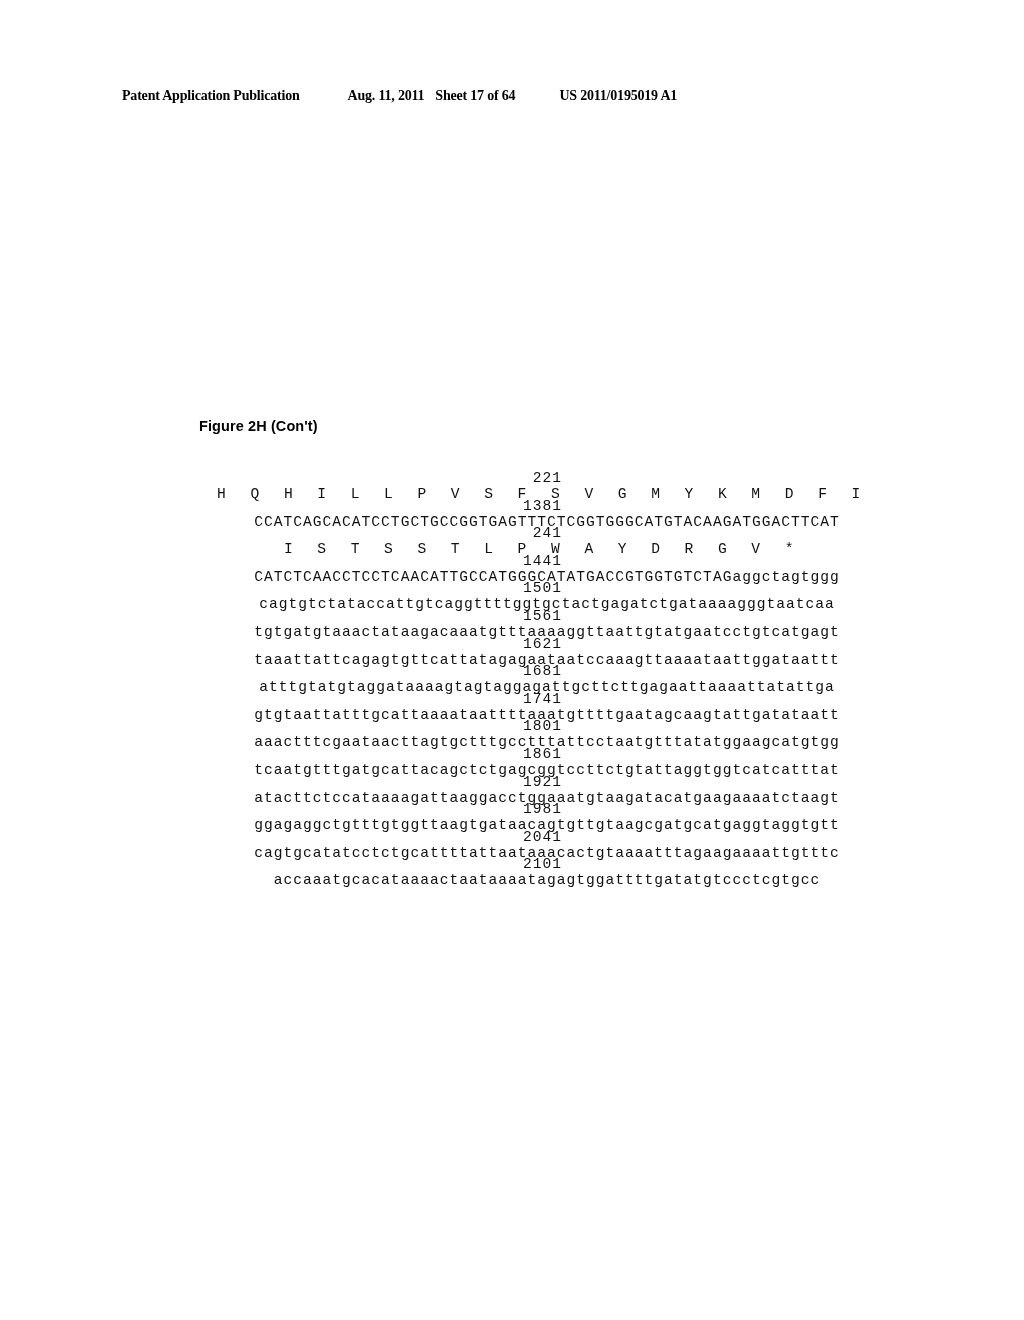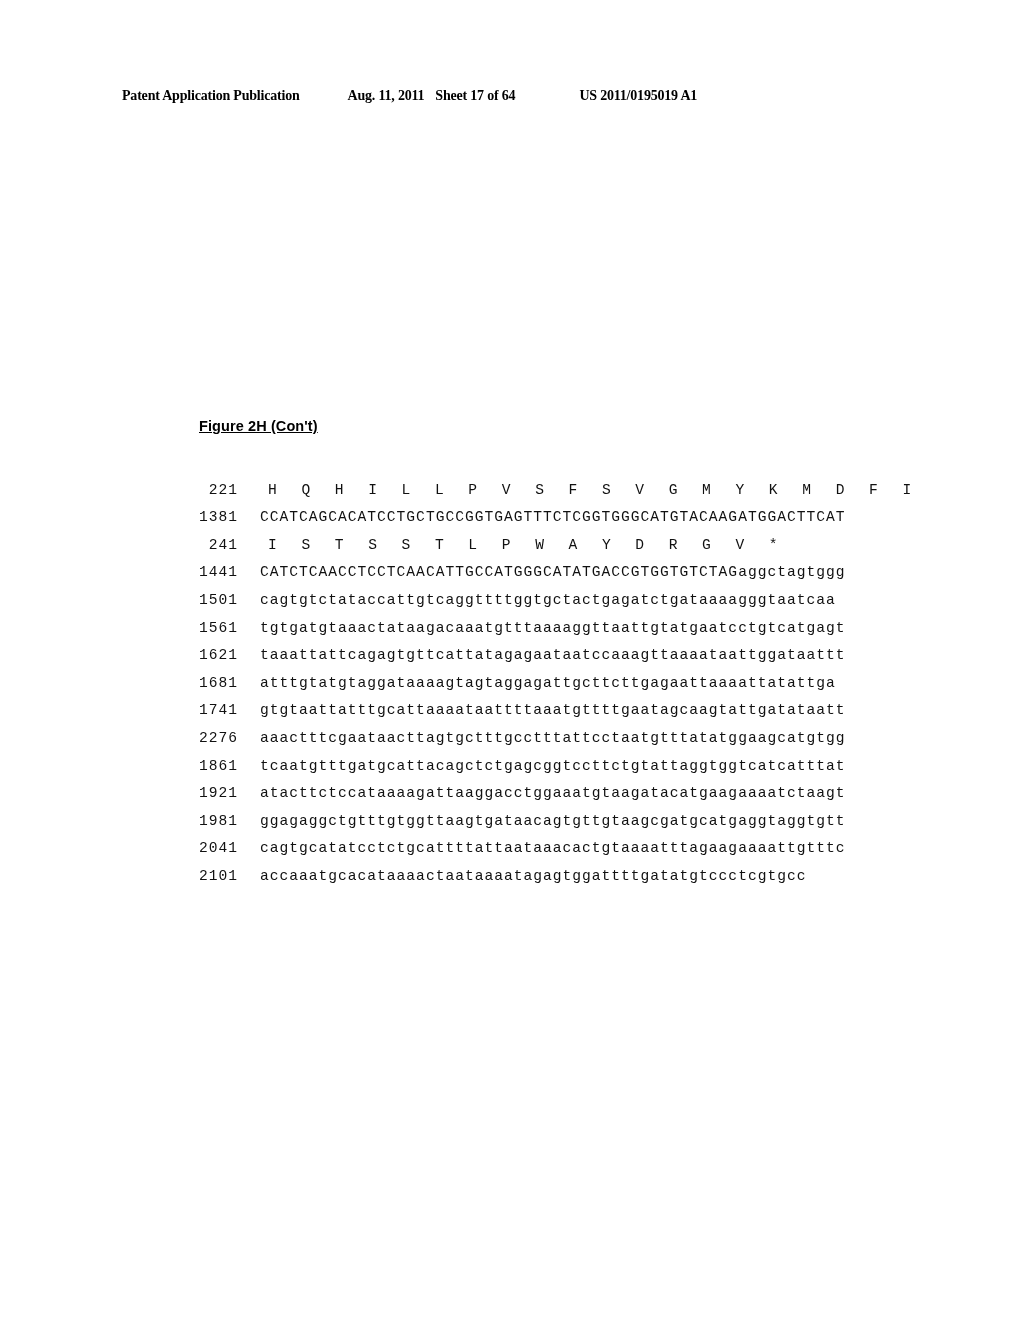--- a/index.html
+++ b/index.html
@@ -27,49 +27,49 @@
     align-items: baseline;
     font-family: "Liberation Serif", serif;
     font-weight: bold;
     font-size: 14px;
     letter-spacing: -0.2px;
     white-space: nowrap;
   }
   .hdr-pub     { flex: 0 0 auto; }
   .hdr-date    { flex: 0 0 auto; margin-left: 48px; }
   .hdr-sheet   { flex: 0 0 auto; margin-left: 11px; }
-  .hdr-number  { flex: 0 0 auto; margin-left: 64px; }
+  .hdr-number  { flex: 0 0 auto; margin-left: 44px; }
 
   
   .figure-caption {
     position: absolute;
     top: 418px;
     left: 199px;
     font-family: "Liberation Sans", sans-serif;
     font-weight: bold;
     font-size: 14.5px;
     letter-spacing: 0.1px;
-    text-decoration: underline;
   }
 
   
   .sequence-block {
     position: absolute;
     top: 470px;
     left: 186px;
     width: 700px;
     font-family: "Liberation Mono", monospace;
     font-size: 14.6px;
     color: #111111;
   }
   .seq-row {
     display: flex;
-    align-items: flex-end;
+    align-items: center;
     height: 27.6px;
     white-space: pre;
+    flex-direction: column;
   }
   .seq-num {
     flex: 0 0 auto;
     width: 52px;
     text-align: right;
     letter-spacing: 1.0px;
   }
   .seq-text {
     flex: 0 0 auto;
     margin-left: 22px;
@@ -101,19 +101,19 @@
 <div class="sequence-block">
     <div class="seq-row protein"><span class="seq-num">221</span><span class="seq-text"><span class="res">H</span><span class="res">Q</span><span class="res">H</span><span class="res">I</span><span class="res">L</span><span class="res">L</span><span class="res">P</span><span class="res">V</span><span class="res">S</span><span class="res">F</span><span class="res">S</span><span class="res">V</span><span class="res">G</span><span class="res">M</span><span class="res">Y</span><span class="res">K</span><span class="res">M</span><span class="res">D</span><span class="res">F</span><span class="res">I</span></span></div>
     <div class="seq-row dna"><span class="seq-num">1381</span><span class="seq-text">CCATCAGCACATCCTGCTGCCGGTGAGTTTCTCGGTGGGCATGTACAAGATGGACTTCAT</span></div>
     <div class="seq-row protein"><span class="seq-num">241</span><span class="seq-text"><span class="res">I</span><span class="res">S</span><span class="res">T</span><span class="res">S</span><span class="res">S</span><span class="res">T</span><span class="res">L</span><span class="res">P</span><span class="res">W</span><span class="res">A</span><span class="res">Y</span><span class="res">D</span><span class="res">R</span><span class="res">G</span><span class="res">V</span><span class="res">*</span></span></div>
     <div class="seq-row dna"><span class="seq-num">1441</span><span class="seq-text">CATCTCAACCTCCTCAACATTGCCATGGGCATATGACCGTGGTGTCTAGaggctagtggg</span></div>
     <div class="seq-row dna"><span class="seq-num">1501</span><span class="seq-text">cagtgtctataccattgtcaggttttggtgctactgagatctgataaaagggtaatcaa</span></div>
     <div class="seq-row dna"><span class="seq-num">1561</span><span class="seq-text">tgtgatgtaaactataagacaaatgtttaaaaggttaattgtatgaatcctgtcatgagt</span></div>
     <div class="seq-row dna"><span class="seq-num">1621</span><span class="seq-text">taaattattcagagtgttcattatagagaataatccaaagttaaaataattggataattt</span></div>
     <div class="seq-row dna"><span class="seq-num">1681</span><span class="seq-text">atttgtatgtaggataaaagtagtaggagattgcttcttgagaattaaaattatattga</span></div>
     <div class="seq-row dna"><span class="seq-num">1741</span><span class="seq-text">gtgtaattatttgcattaaaataattttaaatgttttgaatagcaagtattgatataatt</span></div>
-    <div class="seq-row dna"><span class="seq-num">2276</span><span class="seq-text">aaactttcgaataacttagtgctttgcctttattcctaatgtttatatggaagcatgtgg</span></div>
+    <div class="seq-row dna"><span class="seq-num">1801</span><span class="seq-text">aaactttcgaataacttagtgctttgcctttattcctaatgtttatatggaagcatgtgg</span></div>
     <div class="seq-row dna"><span class="seq-num">1861</span><span class="seq-text">tcaatgtttgatgcattacagctctgagcggtccttctgtattaggtggtcatcatttat</span></div>
     <div class="seq-row dna"><span class="seq-num">1921</span><span class="seq-text">atacttctccataaaagattaaggacctggaaatgtaagatacatgaagaaaatctaagt</span></div>
     <div class="seq-row dna"><span class="seq-num">1981</span><span class="seq-text">ggagaggctgtttgtggttaagtgataacagtgttgtaagcgatgcatgaggtaggtgtt</span></div>
     <div class="seq-row dna"><span class="seq-num">2041</span><span class="seq-text">cagtgcatatcctctgcattttattaataaacactgtaaaatttagaagaaaattgtttc</span></div>
     <div class="seq-row dna"><span class="seq-num">2101</span><span class="seq-text">accaaatgcacataaaactaataaaatagagtggattttgatatgtccctcgtgcc</span></div>
   </div>
 
 </body></html>

